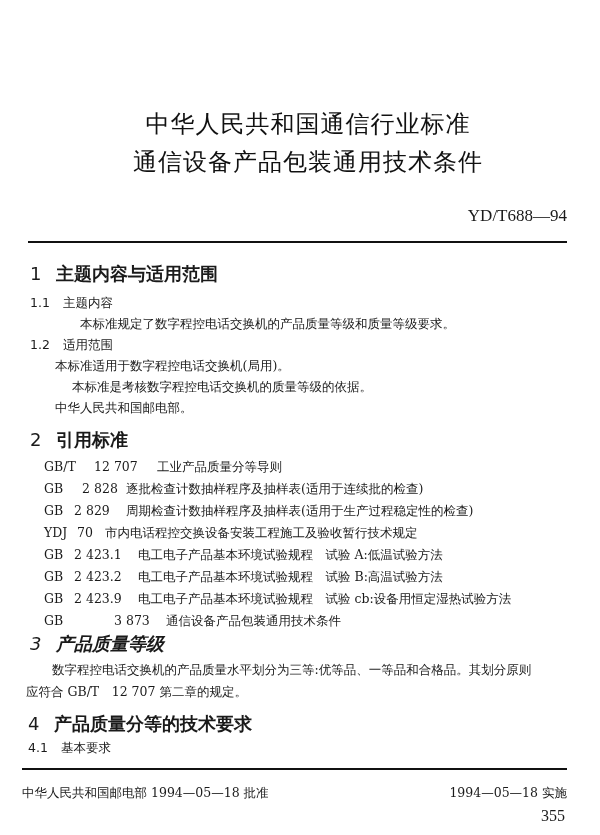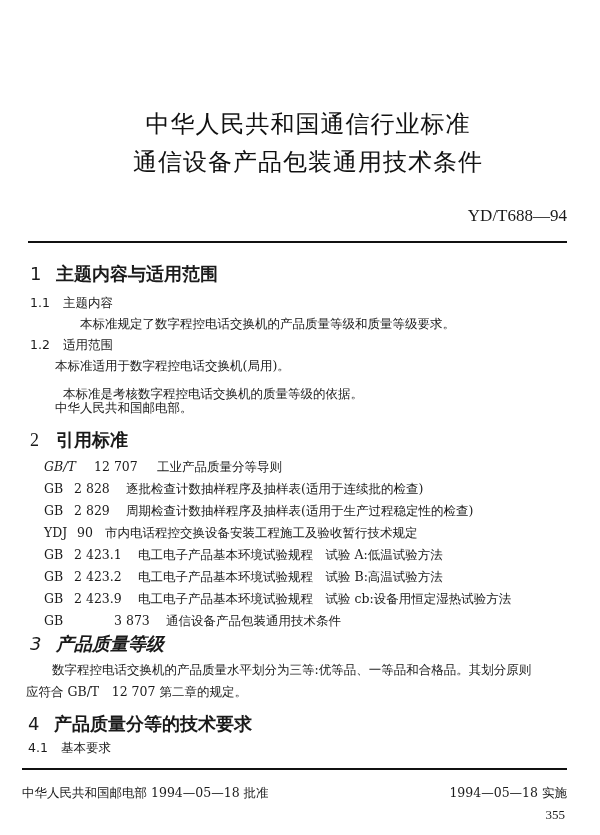--- a/index.html
+++ b/index.html
@@ -17,21 +17,21 @@
   .rule { position: absolute; height: 2px; background: #111; }
   .h1 { font-family: "DejaVu Sans", sans-serif; font-weight: bold; font-size: 18px; }
   .h1 .num { display: inline-block; width: 26px; font-weight: normal; }
   .h2 { font-family: "DejaVu Sans", sans-serif; font-size: 12.5px; }
   .h2 .num { display: inline-block; width: 33px; }
   .p { font-size: 12.5px; }
   .ref { font-size: 12.5px; }
   .ref .code { display: inline-block; }
   .ref .num { display: inline-block; }
   .footer { font-size: 12.5px; }
-  .page-num { font-size: 13px; font-family: "Liberation Serif", serif; }
+  .page-num { font-size: 16px; font-family: "Liberation Serif", serif; }
 </style>
 </head>
 <body>
 
 <div class="abs title" style="top:108px;">中华人民共和国通信行业标准</div>
 <div class="abs title" style="top:146px;">通信设备产品包装通用技术条件</div>
 <div class="abs std-no">YD/T688—94</div>
 <div class="rule" style="left:28px; top:241px; width:539px;"></div>
 
 <div class="abs h1" style="left:30px; top:262px;">
@@ -40,39 +40,39 @@
 
 <div class="abs h2" style="left:30px; top:295px;">
   <span class="num">1.1</span><span>主题内容</span>
 </div>
 <div class="abs p" style="left:55px; top:316px;margin-left:25px;">本标准规定了数字程控电话交换机的产品质量等级和质量等级要求。</div>
 
 <div class="abs h2" style="left:30px; top:337px;">
   <span class="num">1.2</span><span>适用范围</span>
 </div>
 <div class="abs p" style="left:55px; top:358px;">本标准适用于数字程控电话交换机(局用)。</div>
-<div class="abs p" style="left:63px; top:379px;margin-top:7px;">本标准是考核数字程控电话交换机的质量等级的依据。</div>
+<div class="abs p" style="left:72px; top:379px;">本标准是考核数字程控电话交换机的质量等级的依据。</div>
 <div class="abs p" style="left:55px; top:400px;">中华人民共和国邮电部。</div>
 
-<div class="abs h1" style="left:30px; top:428px;font-family:Liberation Serif, serif;">
+<div class="abs h1" style="left:30px; top:428px;">
   <span class="num">2</span><span>引用标准</span>
 </div>
 
 <div>
   <div class="abs ref" style="left:44px; top:459px;">
-    <span class="code" style="width:50px;font-style:italic;">GB/T</span><span class="num" style="width:63px;">12 707</span><span>工业产品质量分等导则</span>
+    <span class="code" style="width:50px;">GB/T</span><span class="num" style="width:63px;">12 707</span><span>工业产品质量分等导则</span>
   </div>
   <div class="abs ref" style="left:44px; top:481px;">
-    <span class="code" style="width:30px;">GB</span><span class="num" style="width:52px;">2 828</span><span>逐批检查计数抽样程序及抽样表(适用于连续批的检查)</span>
+    <span class="code" style="width:30px;">GB</span><span class="num" style="width:52px;text-align:center;">2 828</span><span>逐批检查计数抽样程序及抽样表(适用于连续批的检查)</span>
   </div>
   <div class="abs ref" style="left:44px; top:503px;">
     <span class="code" style="width:30px;">GB</span><span class="num" style="width:52px;">2 829</span><span>周期检查计数抽样程序及抽样表(适用于生产过程稳定性的检查)</span>
   </div>
   <div class="abs ref" style="left:44px; top:525px;">
-    <span class="code" style="width:33px;">YDJ</span><span class="num" style="width:28px;">90</span><span>市内电话程控交换设备安装工程施工及验收暂行技术规定</span>
+    <span class="code" style="width:33px;">YDJ</span><span class="num" style="width:28px;">70</span><span>市内电话程控交换设备安装工程施工及验收暂行技术规定</span>
   </div>
   <div class="abs ref" style="left:44px; top:547px;">
     <span class="code" style="width:30px;">GB</span><span class="num" style="width:64px;">2 423.1</span><span>电工电子产品基本环境试验规程　试验 A:低温试验方法</span>
   </div>
   <div class="abs ref" style="left:44px; top:569px;">
     <span class="code" style="width:30px;">GB</span><span class="num" style="width:64px;">2 423.2</span><span>电工电子产品基本环境试验规程　试验 B:高温试验方法</span>
   </div>
   <div class="abs ref" style="left:44px; top:591px;">
     <span class="code" style="width:30px;">GB</span><span class="num" style="width:64px;">2 423.9</span><span>电工电子产品基本环境试验规程　试验 cb:设备用恒定湿热试验方法</span>
   </div>

